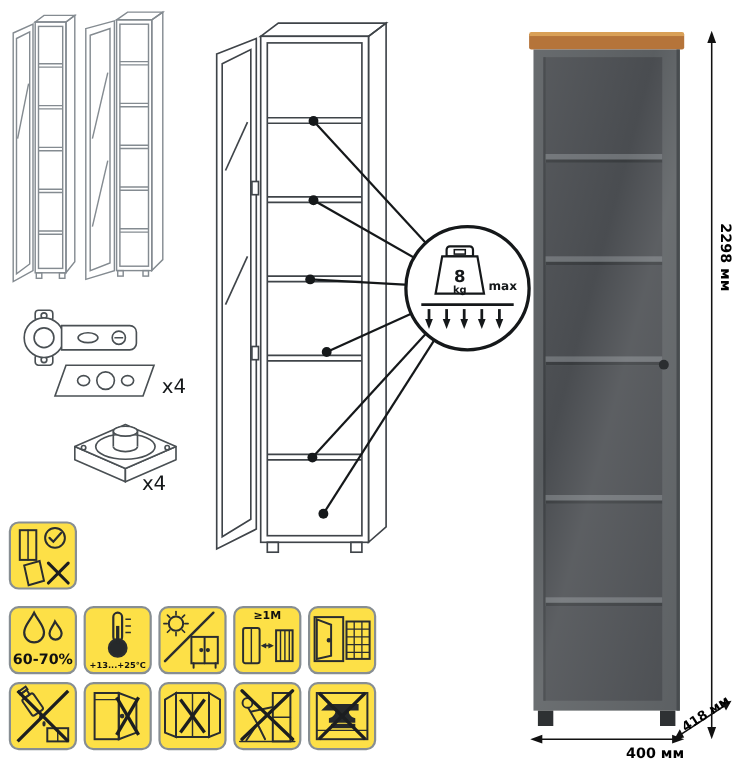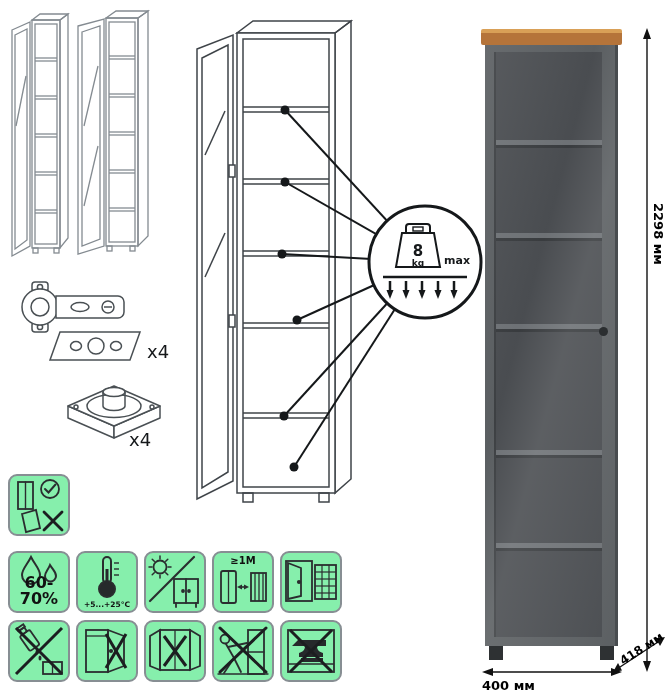--- a/index.html
+++ b/index.html
@@ -3,21 +3,21 @@
 <meta charset="utf-8">
 <style>
   *{margin:0;padding:0;box-sizing:border-box}
   html,body{background:#fff}
   body{font-family:"DejaVu Sans",sans-serif;color:#111}
   .canvas{position:relative;width:667px;height:700px;background:#fff;overflow:hidden}
   svg{display:block;position:absolute}
   text{font-family:"DejaVu Sans",sans-serif}
   .count-label{position:absolute;font-weight:normal;font-size:18px;color:#15181a}
   .dim-label{position:absolute;font-weight:bold;font-size:13px;color:#000;white-space:nowrap}
-  .icon-box{position:absolute;width:62px;height:62px;border:2px solid #878e93;border-radius:9px;background:#86efac}
+  .icon-box{position:absolute;width:62px;height:62px;border:2px solid #878e93;border-radius:9px;background:#fde047}
   .icon-box svg{left:0;top:0}
   .icon-label{position:absolute;left:0;width:100%;text-align:center;font-weight:bold;color:#111;line-height:1}
   
   .cab{position:absolute;left:481px;top:29px;width:141px;height:633px}
   .cab-top{position:absolute;left:0;top:0;width:141px;height:16px;background:#b5743a;border-top:4px solid #d9a057;border-radius:2px}
   .cab-body{position:absolute;left:4px;top:16px;width:133px;height:601px;background:#575b5e;border-right:3px solid #484c4f}
   .cab-int{position:absolute;left:9px;top:7px;width:108px;height:585px;background:#46494d;border-left:2px solid #393c3f}
   .cab-shelf{position:absolute;left:0;width:100%;height:8px;background:#6a6e72;border-bottom:3px solid #35383b}
   .cab-glass{position:absolute;left:0;top:0;width:100%;height:100%;background:linear-gradient(105deg,rgba(255,255,255,.10) 0%,rgba(255,255,255,.02) 38%,rgba(255,255,255,.12) 55%,rgba(255,255,255,.03) 100%);pointer-events:none}
   .cab-knob{position:absolute;right:7px;top:47%;width:9px;height:9px;border-radius:50%;background:#2b2e30}
@@ -205,21 +205,21 @@
     <polygon points="11,0 7,11 15,11" stroke="none"></polygon>
     <polygon points="11,644 7,633 15,633" stroke="none"></polygon>
   </svg>
   <div class="dim-label" style="left:666px;top:203px;transform:rotate(90deg);transform-origin:left top">2298 мм</div>
 
   <svg style="left:482px;top:664px" width="140" height="16" viewBox="0 0 140 16" stroke="#111" fill="#111">
     <line x1="8" y1="8" x2="132" y2="8" stroke-width="1.4"></line>
     <polygon points="0,8 11,4 11,12" stroke="none"></polygon>
     <polygon points="140,8 129,4 129,12" stroke="none"></polygon>
   </svg>
-  <div class="dim-label" style="left:482px;top:678px;width:140px;text-align:left">400 мм</div>
+  <div class="dim-label" style="left:482px;top:678px;width:140px;text-align:right">400 мм</div>
 
   <svg style="left:612px;top:634px" width="54" height="40" viewBox="0 0 54 40" stroke="#111" fill="#111">
     <line x1="5" y1="35" x2="49" y2="6" stroke-width="1.4"></line>
     <polygon points="53,3 44,4.5 48,12" stroke="none"></polygon>
     <polygon points="1,38 10,36.5 6,29" stroke="none"></polygon>
   </svg>
   <div class="dim-label" style="left:621px;top:655px;font-size:12px;transform:rotate(-33deg);transform-origin:left center">418 мм</div>
 
   <div class="icon-box" style="left:8px;top:474px">
     <svg width="58" height="58" viewBox="0 0 58 58" fill="none" stroke="#2a2d2f" stroke-width="2" stroke-linecap="round">
@@ -231,33 +231,33 @@
       <line x1="34" y1="36" x2="52" y2="54" stroke-width="2.8" stroke="#1c1e20"></line>
       <line x1="52" y1="36" x2="34" y2="54" stroke-width="2.8" stroke="#1c1e20"></line>
     </svg>
   </div>
 
   <div class="icon-box" style="left:8px;top:551px">
     <svg width="58" height="42" viewBox="0 0 58 42" fill="none" stroke="#2a2d2f" stroke-width="2">
       <path d="M21,4 C17,12 12,16 12,22 a9,9 0 0 0 18,0 C30,16 25,12 21,4 Z"></path>
       <path d="M40,12 C38,17 35,19 35,23 a5.5,5.5 0 0 0 11,0 C46,19 43,17 40,12 Z"></path>
     </svg>
-    <div class="icon-label" style="bottom:4px;font-size:16px">60-70%</div>
+    <div class="icon-label" style="bottom:4px;font-size:13px">60-70%</div>
   </div>
 
   <div class="icon-box" style="left:76px;top:551px">
     <svg width="58" height="46" viewBox="0 0 58 46" fill="none" stroke="#2a2d2f" stroke-width="2">
       <rect x="25" y="4" width="8" height="26" rx="4"></rect>
       <circle cx="29" cy="36" r="8" fill="#26292b"></circle>
       <rect x="27.5" y="16" width="3" height="16" fill="#26292b" stroke="none"></rect>
       <line x1="36" y1="10" x2="41" y2="10" stroke-width="1.4"></line>
       <line x1="36" y1="16" x2="41" y2="16" stroke-width="1.4"></line>
       <line x1="36" y1="22" x2="41" y2="22" stroke-width="1.4"></line>
     </svg>
-    <div class="icon-label" style="bottom:3px;font-size:7.5px">+5...+25°С</div>
+    <div class="icon-label" style="bottom:3px;font-size:7.5px">+13...+25°С</div>
   </div>
 
   <div class="icon-box" style="left:144px;top:551px">
     <svg width="58" height="58" viewBox="0 0 58 58" fill="none" stroke="#2a2d2f" stroke-width="1.8" stroke-linecap="round">
       <circle cx="14" cy="14" r="6.5"></circle>
       <g stroke-width="1.5">
         <line x1="14" y1="3" x2="14" y2="6"></line>
           <line x1="14" y1="22" x2="14" y2="25"></line>
         <line x1="3" y1="14" x2="6" y2="14"></line>
           <line x1="22" y1="14" x2="25" y2="14"></line>

